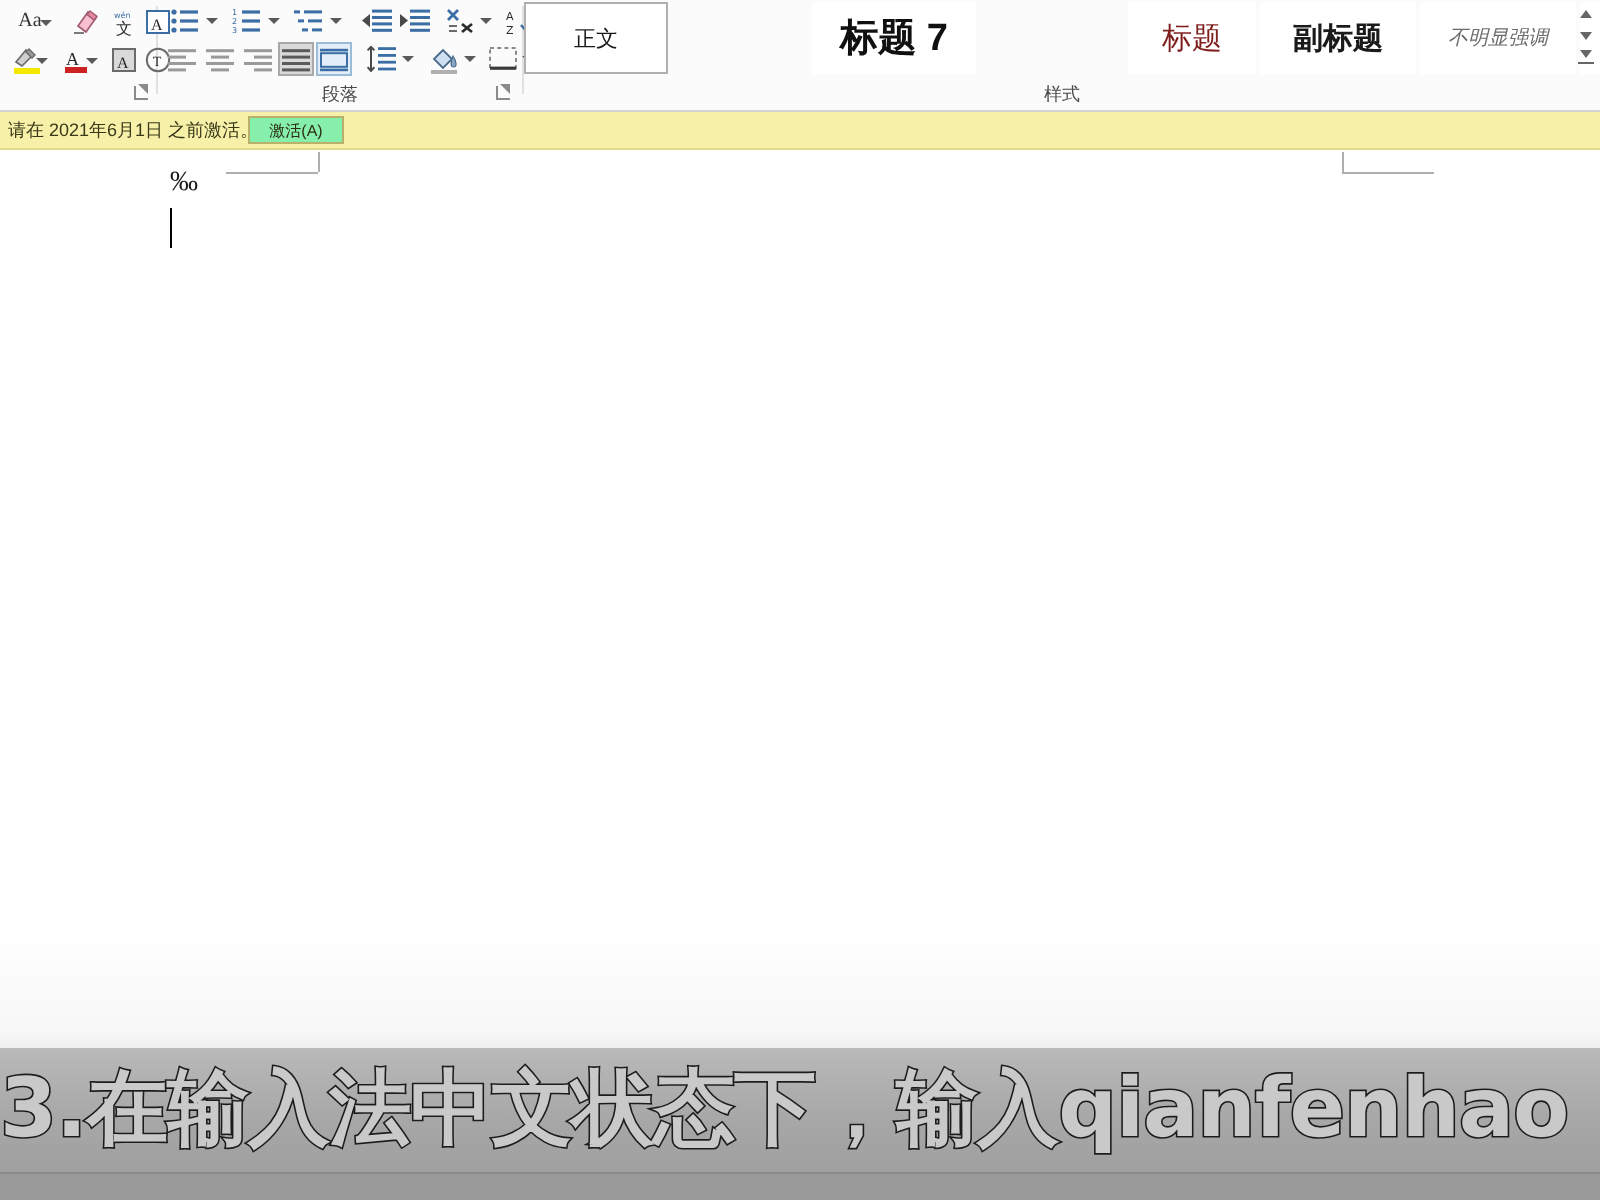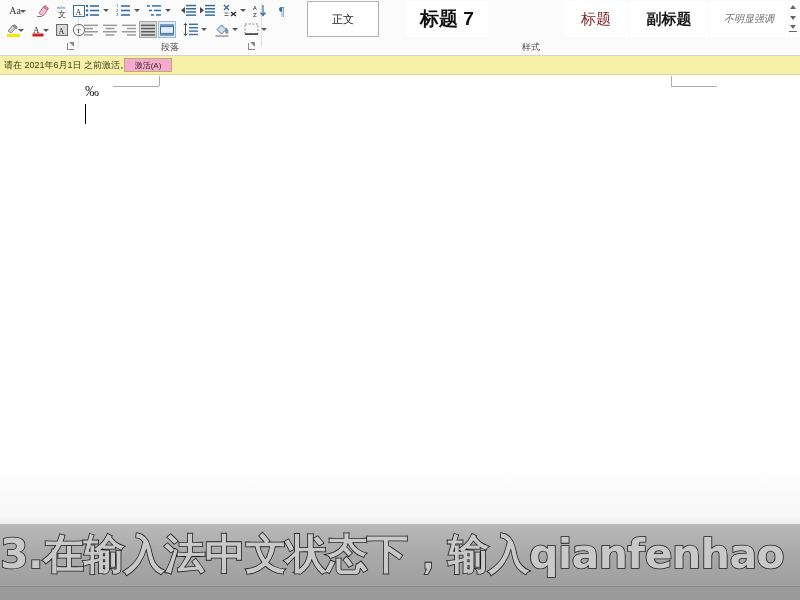--- a/index.html
+++ b/index.html
@@ -61,21 +61,21 @@
     position:absolute;left:262px;top:1px;width:538px;height:38px;
   }
   .sty{
     position:absolute;top:0;height:36px;
     box-sizing:border-box;
     display:flex;align-items:center;justify-content:center;
     background:#fff;border:1px solid transparent;
     overflow:hidden;white-space:nowrap;
     cursor:default;
   }
-  .sty.sel{border:1px solid #b0b0b0;box-shadow:inset 0 0 0 1px #fff;margin-left:45px;}
+  .sty.sel{border:1px solid #b0b0b0;box-shadow:inset 0 0 0 1px #fff;}
 
   .gal-scroll{
     position:absolute;right:0;top:0;width:14px;height:38px;
   }
   .gal-btn{
     position:absolute;right:1px;width:12px;height:11px;cursor:pointer;
   }
   .gal-btn i{position:absolute;left:3px;width:0;height:0;
     border-left:3px solid transparent;border-right:3px solid transparent;}
   .gb-up{top:1px;}   .gb-up i{top:3px;border-bottom:4px solid #666;}
@@ -90,21 +90,21 @@
     background:#f7f0a8;
     border-bottom:1px solid #e3d98e;
     box-sizing:border-box;
   }
   .act-text{
     position:absolute;left:4px;top:2px;
     font-size:9px;color:#3a3a1a;line-height:14px;white-space:nowrap;
   }
   .act-btn{
     position:absolute;left:124px;top:2px;width:48px;height:14px;
-    background:#f9a8d4;border:1px solid #b9b16a;
+    background:#86efac;border:1px solid #b9b16a;
     font-size:8px;color:#2d2d14;
     display:flex;align-items:center;justify-content:center;
     cursor:pointer;box-sizing:border-box;
   }
 
   
   .docwrap{
     position:absolute;left:0;top:76px;width:800px;height:524px;
     background:#ffffff;overflow:hidden;
   }

